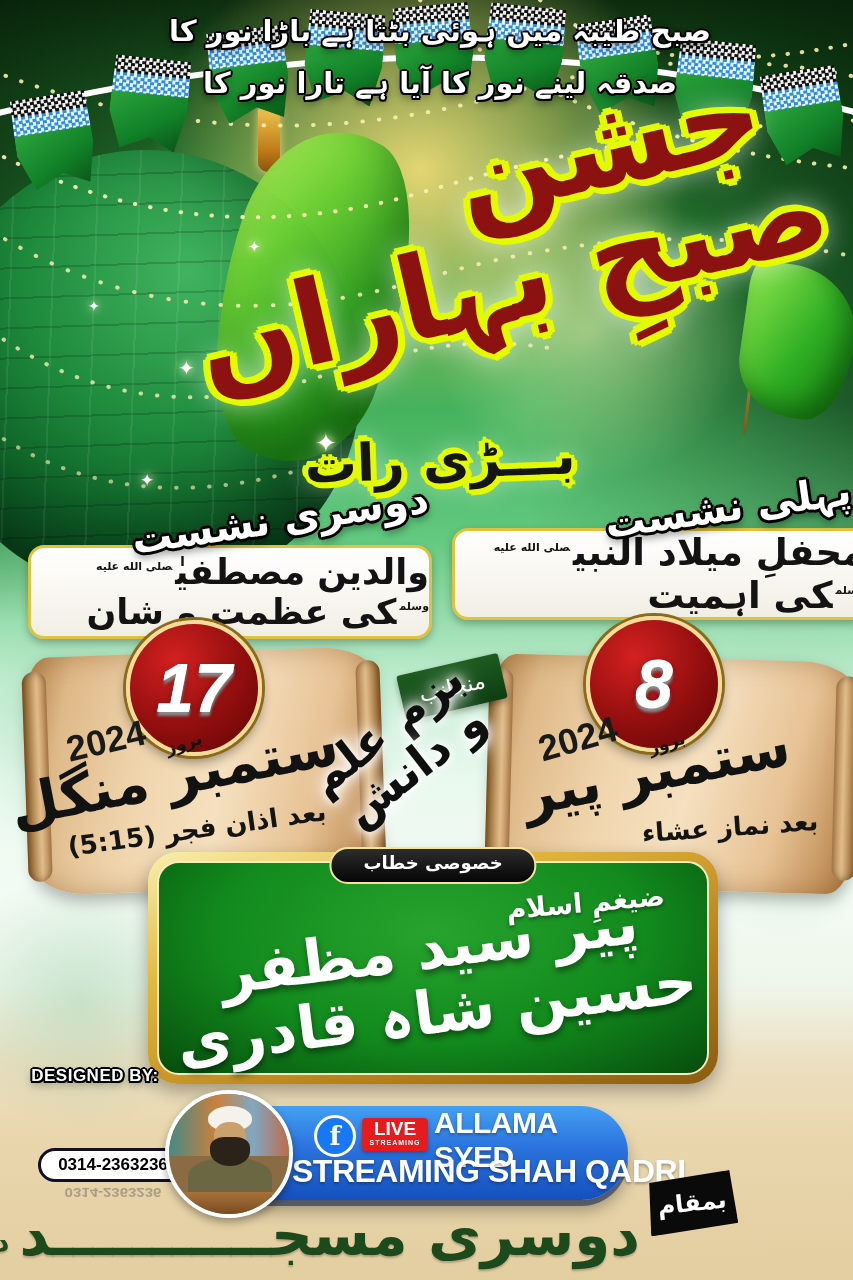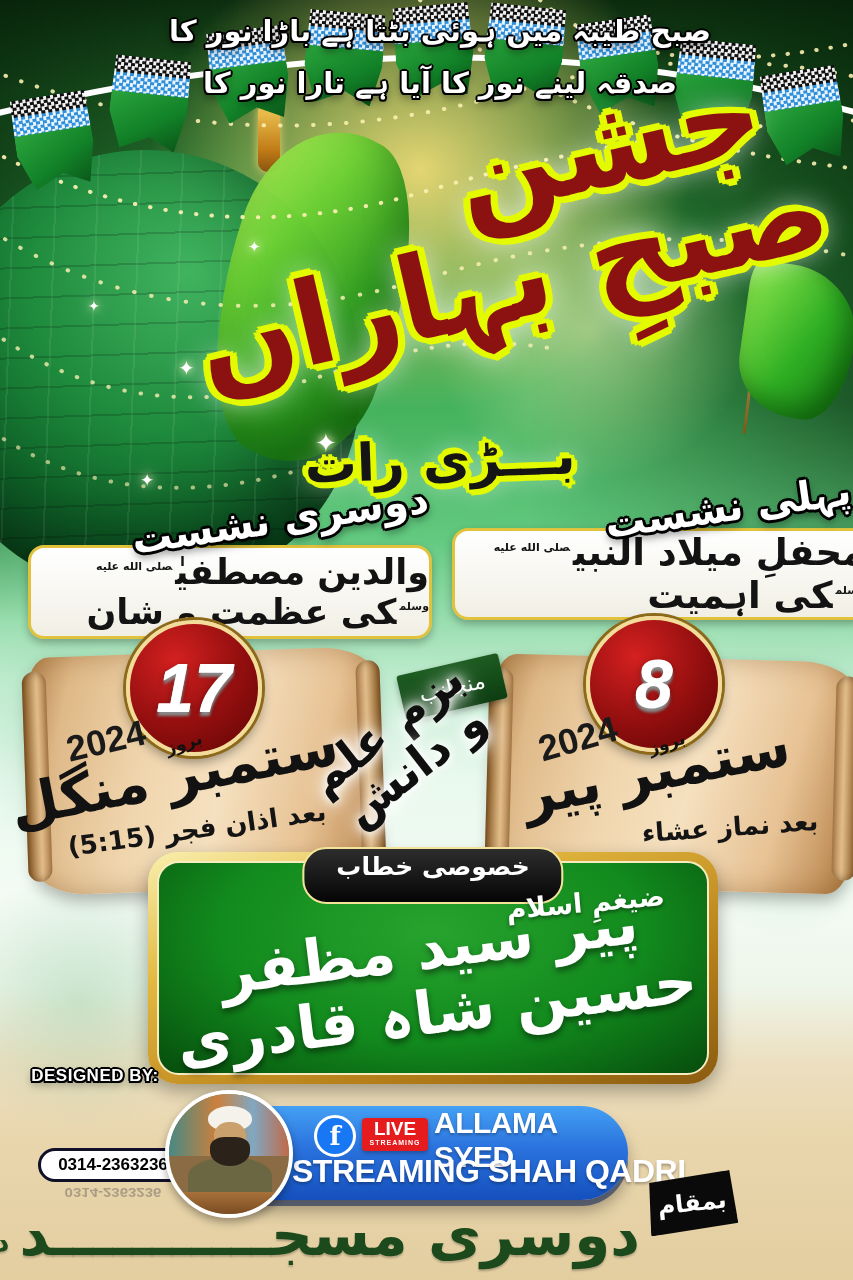--- a/index.html
+++ b/index.html
@@ -119,22 +119,22 @@
     color:#0f0f0f;text-align:center;line-height:1.02;z-index:7;direction:rtl;
     text-shadow:0 0 8px #fff,0 0 16px #fff,0 0 26px #fff;}
   
   .banner{left:148px;top:852px;width:570px;height:232px;border-radius:30px;z-index:8;
     background:linear-gradient(160deg,#f9efad,#e3b83f 30%,#b67f19 70%,#8a5c10);
     padding:9px;box-sizing:border-box;box-shadow:0 7px 18px rgba(0,0,0,.32);}
   .banner-inner{width:100%;height:100%;border-radius:22px;position:relative;
     background:radial-gradient(ellipse at 50% 32%,#27a32e,#128a1d 55%,#0a6112 85%,#074c0d);
     border:2px solid #f7ecc0;box-sizing:border-box;}
   .addr-pill{position:absolute;top:-16px;left:50%;transform:translateX(-50%);
-    background:linear-gradient(#2d2d2d,#050505);color:#fff;font-size:25px;font-weight:bold;
-    padding:3px 32px 21px;border-radius:24px;border:2px solid #f3e49a;white-space:nowrap;direction:rtl;}
+    background:linear-gradient(#2d2d2d,#050505);color:#fff;font-size:18px;font-weight:bold;
+    padding:3px 32px 9px;border-radius:24px;border:2px solid #f3e49a;white-space:nowrap;direction:rtl;}
   .honorific{position:absolute;top:24px;right:42px;color:#fff;font-size:27px;font-weight:bold;
     transform:rotate(-5deg);text-shadow:0 2px 4px rgba(0,0,0,.45);direction:rtl;}
   .speaker-name{position:absolute;top:52px;left:12px;right:12px;text-align:center;color:#fff;
     font-size:60px;font-weight:bold;transform:rotate(-7deg);line-height:1.08;direction:rtl;
     text-shadow:0 4px 6px rgba(0,0,0,.45);}
   
   .designed-heading{left:20px;top:1066px;width:150px;text-align:center;color:#fff;z-index:9;
     font:bold 17px "Liberation Sans",sans-serif;letter-spacing:.5px;}
   .designer-box{left:46px;top:1088px;width:128px;height:66px;z-index:9;text-align:center;color:#fff;
     background:linear-gradient(#23233f,#0d0d22);border:2px solid #fff;border-radius:14px;

